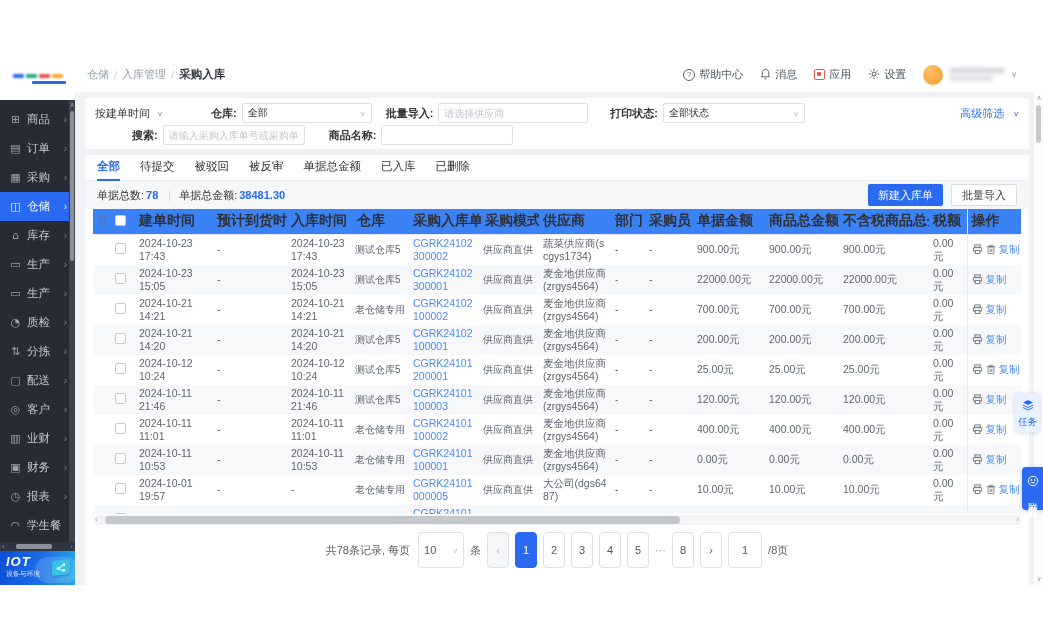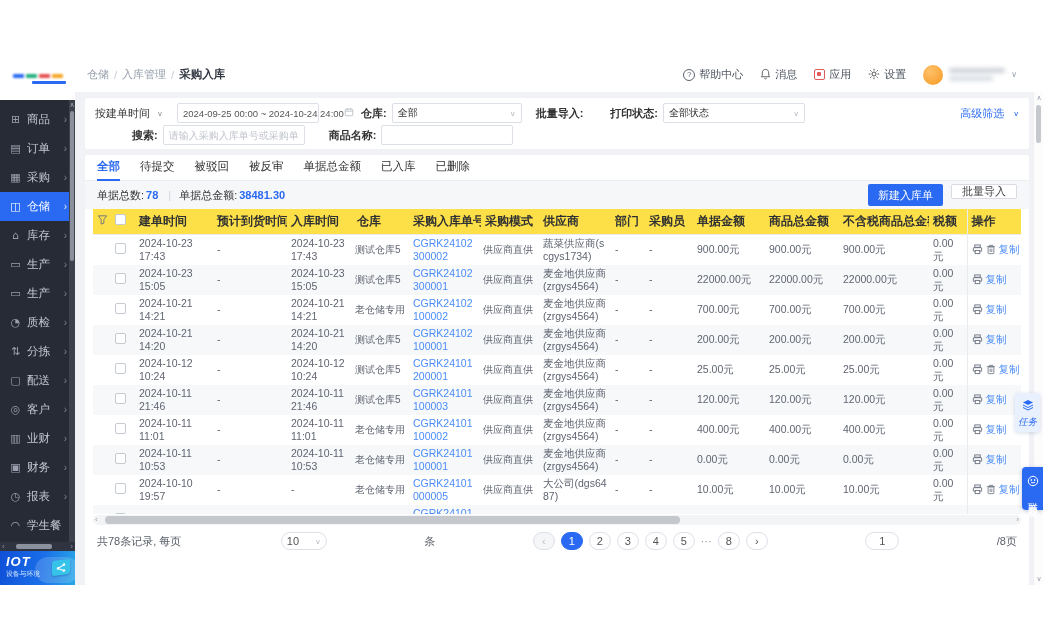--- a/index.html
+++ b/index.html
@@ -85,62 +85,62 @@
   
   .table-card{background:#fff;border-radius:2px;margin-top:6px;flex:1;display:flex;flex-direction:column;min-height:0;}
   .tabs-row{display:flex;gap:20px;padding:0 12px;height:26px;align-items:flex-end;border-bottom:1px solid #ebeef2;flex:none;}
   .tab{font-size:11.5px;color:#333;padding-bottom:5px;cursor:pointer;border-bottom:2px solid transparent;margin-bottom:-1px;white-space:nowrap;}
   .tab.active{color:#2a6af2;border-color:#2a6af2;font-weight:bold;}
   .summary-row{display:flex;align-items:center;height:28px;background:#f6f7f9;padding:0 12px;font-size:11px;color:#333;flex:none;}
   .sum-num{color:#2a6af2;font-weight:bold;margin:0 2px;}
   .sum-sep{color:#d0d4da;margin:0 8px;}
   .sum-buttons{margin-left:auto;display:flex;gap:8px;}
   .btn-primary{background:#2a6af2;color:#fff;border-radius:2px;height:22px;padding:0 10px;font-size:11px;display:flex;align-items:center;cursor:pointer;}
-  .btn-plain{background:#fff;border:1px solid #d9dce3;border-radius:2px;height:15px;padding:0 10px;font-size:11px;display:flex;align-items:center;color:#444;cursor:pointer;}
+  .btn-plain{background:#fff;border:1px solid #d9dce3;border-radius:2px;height:22px;padding:0 10px;font-size:11px;display:flex;align-items:center;color:#444;cursor:pointer;}
 
   .table-viewport{height:305px;overflow:hidden;flex:none;padding:0 8px;}
   table{border-collapse:collapse;table-layout:fixed;width:928px;}
-  thead th{height:25px;background:#fde047;font-size:12px;color:#303133;font-weight:bold;text-align:left;padding:0 4px;white-space:nowrap;overflow:hidden;border-bottom:1px solid #e9ebee;}
+  thead th{height:25px;background:#3b82f6;font-size:14px;color:#303133;font-weight:bold;text-align:left;padding:0 4px;white-space:nowrap;overflow:hidden;border-bottom:1px solid #e9ebee;}
   tbody tr{height:30px;}
   tbody tr:nth-child(even){background:#f7f8fa;}
   tbody td{font-size:10.5px;color:#5f6470;padding:2px 4px;line-height:13px;vertical-align:middle;overflow:hidden;}
   .c-order_no{color:#4a8cf7;word-break:break-all;cursor:pointer;}
   .c-supplier{word-break:break-all;}
   .c-inbound{word-break:break-all;}
   .c-mode,.c-warehouse{font-size:10px;white-space:nowrap;padding:2px 2px;}
   .col-ops{border-left:1px solid #e9ebee;}
   .ops-wrap{display:flex;align-items:center;gap:3px;}
   .op-icon{display:inline-flex;cursor:pointer;}
   .op-copy{color:#4a8cf7;font-size:10.5px;cursor:pointer;white-space:nowrap;}
   .checkbox{width:11px;height:11px;border:1px solid #c4c9d2;border-radius:2px;background:#fff;display:inline-block;cursor:pointer;}
 
   .h-scroll{height:10px;margin:1px 8px 0;background:#f3f4f5;border-radius:5px;position:relative;flex:none;}
   .h-thumb{position:absolute;left:12px;top:1px;height:8px;width:62%;background:#c4c7cc;border-radius:4px;cursor:pointer;}
   .h-arrow{position:absolute;top:0;font-size:8px;color:#9aa0ab;line-height:10px;cursor:pointer;}
   .h-arrow.l{left:2px;} .h-arrow.r{right:2px;}
 
-  .pagination{display:flex;align-items:center;justify-content:space-between;gap:6px;padding:7px 12px;font-size:11px;color:#5a6068;flex:none;}
+  .pagination{display:flex;align-items:center;justify-content:center;gap:6px;padding:7px 12px;font-size:11px;color:#5a6068;flex:none;}
   .pg-total{margin-right:2px;white-space:nowrap;}
-  .pg-box{min-width:22px;height:18px;border:1px solid #dcdfe6;border-radius:10px;background:#fff;display:flex;align-items:center;justify-content:center;font-size:11px;color:#555;cursor:pointer;padding:0 4px;}
+  .pg-box{min-width:22px;height:36px;border:1px solid #dcdfe6;border-radius:4px;background:#fff;display:flex;align-items:center;justify-content:center;font-size:11px;color:#555;cursor:pointer;padding:0 4px;}
   .pg-box.active{background:#2a6af2;border-color:#2a6af2;color:#fff;}
   .pg-box.prev{background:#f5f6f8;color:#b9bec7;}
   .pg-dots{color:#99a0ab;}
   .pg-size{width:46px;justify-content:space-between;padding:0 5px;}
   .pg-jump{width:34px;}
   .pg-suffix{white-space:nowrap;}
 
   
   .v-scroll{position:absolute;right:0;top:35px;bottom:0;width:10px;background:#fcfcfd;border-left:1px solid #f0f0f2;z-index:4;}
   .v-arrow{position:absolute;left:0;width:10px;text-align:center;font-size:7px;color:#9aa0ab;}
   .v-arrow.up{top:2px;} .v-arrow.dn{bottom:2px;}
   .v-thumb{position:absolute;left:2px;top:13px;width:5px;height:38px;background:#c5c8cd;border-radius:3px;cursor:pointer;}
 
   
   .float-task{position:absolute;right:3px;top:393px;width:25px;background:#e9f1fe;border-radius:4px;padding:4px 2px 3px;text-align:center;color:#2a6af2;box-shadow:0 1px 4px rgba(31,60,130,.18);z-index:6;cursor:pointer;}
-  .float-task .lbl{font-size:9.5px;display:block;margin-top:1px;font-style:italic;}
+  .float-task .lbl{font-size:9.5px;display:block;margin-top:1px;}
   .float-service{position:absolute;right:0;top:467px;width:21px;background:#2a6af2;border-radius:4px 0 0 4px;padding:6px 0 8px;color:#fff;display:flex;flex-direction:column;align-items:center;gap:3px;z-index:6;cursor:pointer;box-shadow:0 1px 4px rgba(31,60,130,.3);}
   .float-service .lbl{writing-mode:vertical-lr;font-size:10px;letter-spacing:2px;line-height:12px;}
 </style>
 </head>
 <body>
 
 <div class="canvas">
   <div class="app">
 
     <div class="sidebar">
@@ -313,33 +313,27 @@
       </div>
 
       <div class="content">
 
         <div class="filter-card">
           <div class="f-row">
             <span class="w-datetype">
               <span>按建单时间</span>
               <span class="dt-arrow">∨</span>
             </span>
-            <span class="inp w-date" style="margin-left:8px;">
-              <span>2024-09-25 00:00 ~ 2024-10-24 24:00</span>
-              <span><svg width="10" height="10" viewBox="0 0 12 12" fill="none" stroke="#b7bcc4">
-                    <rect x="1.5" y="2.5" width="9" height="8" rx="1"></rect>
-                    <path d="M1.5 5h9M4 1.2v2.6M8 1.2v2.6"></path>
-                  </svg></span>
-            </span>
             <span class="f-label" style="margin-left:42px;">仓库:</span>
             <span class="inp sel w-wh">
               <span>全部</span>
               <span class="sel-arrow">∨</span>
             </span>
             <span class="f-label" style="margin-left:14px;">批量导入:</span>
+            <input class="inp w-supplier" placeholder="请选择供应商" style="">
             <span class="f-label" style="margin-left:22px;">打印状态:</span>
             <span class="inp sel w-print">
               <span>全部状态</span>
               <span class="sel-arrow">∨</span>
             </span>
             <span class="adv-link ml-a">
               <span>高级筛选</span>
               <span class="sel-arrow">∨</span>
             </span>
           </div>
@@ -657,21 +651,21 @@
                             <rect x="3.5" y="7" width="5" height="3.5" fill="#fff"></rect>
                           </svg>
                         </span>
                         <a class="op-copy">复制</a>
                       </span>
                     </td>
                   </tr>
                   <tr class="t-row">
                     <td></td>
                     <td><span class="checkbox"></span></td>
-                    <td class="c-created">2024-10-10 19:57</td>
+                    <td class="c-created">2024-10-01 19:57</td>
                     <td class="c-expected">-</td>
                     <td class="c-inbound">-</td>
                     <td class="c-warehouse">老仓储专用</td>
                     <td class="c-order_no">CGRK24101000005</td>
                     <td class="c-mode">供应商直供</td>
                     <td class="c-supplier">大公司(dgs6487)</td>
                     <td class="c-dept">-</td>
                     <td class="c-buyer">-</td>
                     <td class="c-amount">10.00元</td>
                     <td class="c-goods_amount">10.00元</td>

